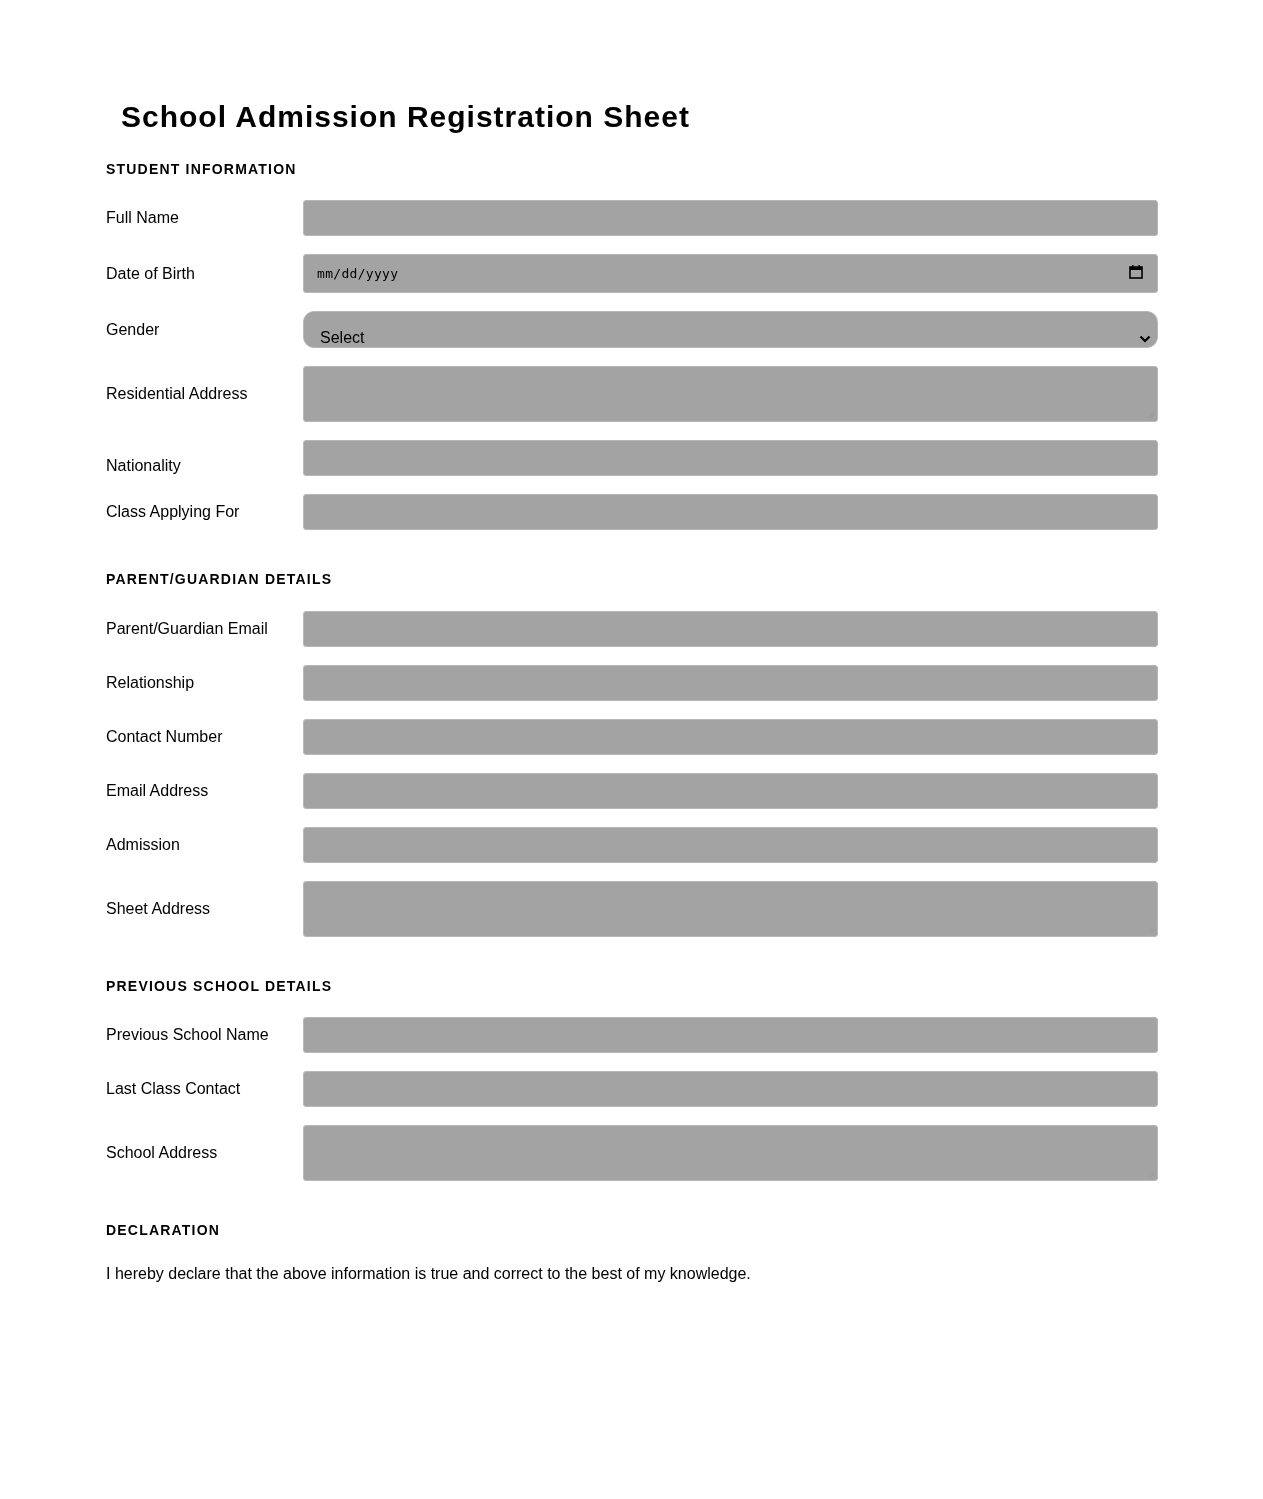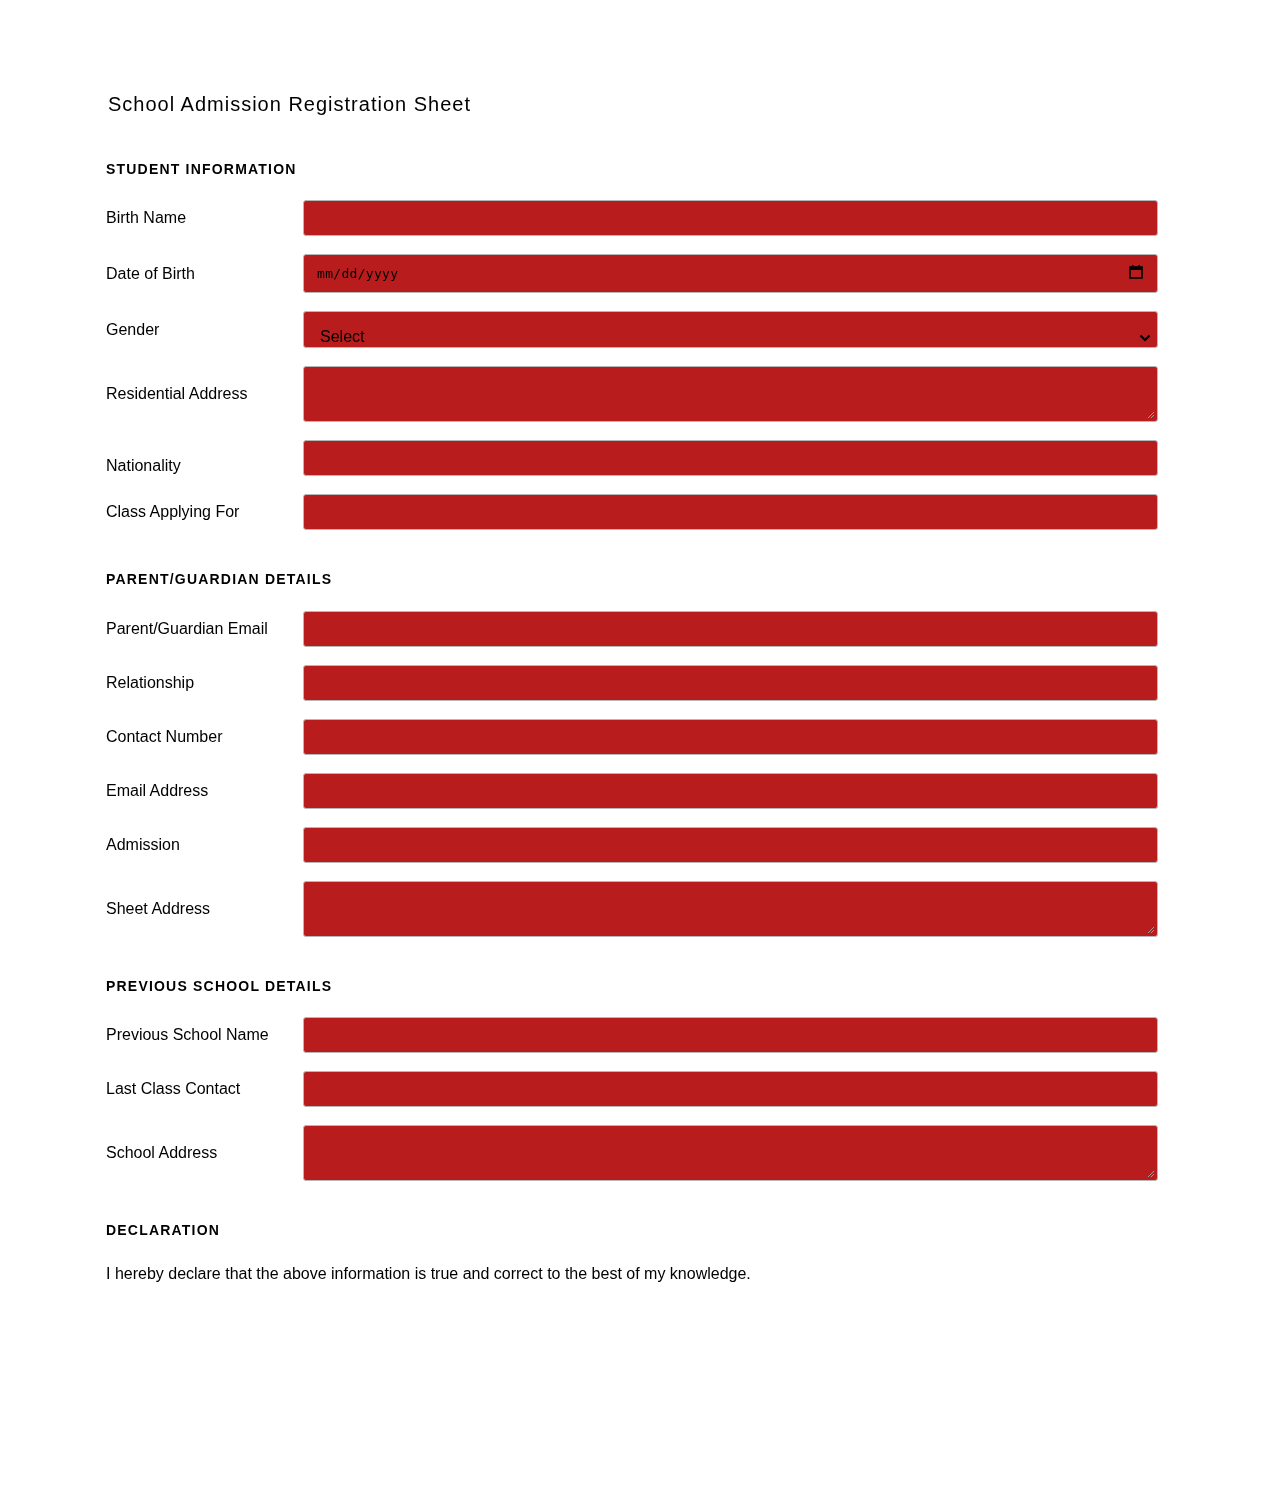--- a/index.html
+++ b/index.html
@@ -5,54 +5,54 @@
     html, body { margin: 0; padding: 0; background: #ffffff; }
     body {
       width: 1263px; height: 1499px;
       font-family: "Liberation Sans", sans-serif;
       color: #000;
       position: relative;
     }
     .page { position: absolute; left: 106px; top: 0; width: 1052px; }
     .title {
       position: absolute; top: 87px; left: 0;
-      font-size: 20px; font-weight: normal; letter-spacing: 1px; margin: 2px; line-height: 30px;
+      font-size: 30px; font-weight: bold; letter-spacing: 1px; margin: 15px; line-height: 30px;
     }
     .section-title {
       position: absolute; left: 0;
       font-size: 14px; font-weight: bold; letter-spacing: 1.2px; margin: 0; line-height: 22px;
     }
     .row { position: absolute; left: 0; width: 1052px; }
     .label {
       position: absolute; left: 0; font-size: 16px; line-height: 20px;
     }
     .field {
       position: absolute; left: 197px; width: 855px; box-sizing: border-box;
-      border: 1px solid #b7b7b7; border-radius: 3px; background: #b91c1c;
+      border: 1px solid #b7b7b7; border-radius: 3px; background: #a3a3a3;
       font-family: "Liberation Sans", sans-serif; font-size: 16px; color: #000;
       padding: 0 12px; margin: 0; outline: none;
     }
     .field.text { height: 36px; }
     .field.date { height: 39px; display: flex; align-items: center; justify-content: space-between; padding: 0 14px 0 13px; }
     .date-text { font-family: "DejaVu Sans Mono", monospace; font-size: 13px; letter-spacing: 0.3px; }
-    .field.select { height: 37px; display: flex; justify-content: space-between; padding: 16px 6px 0 16px; }
+    .field.select { height: 37px; display: flex; align-items: center; justify-content: space-between; padding: 16px 6px 0 16px; border-radius: 11px; }
     .field.area { height: 56px; resize: none; }
     .resize-grip { position: absolute; right: 2px; bottom: 2px; width: 8px; height: 8px; }
     .declaration { position: absolute; left: 0; top: 1264px; font-size: 16px; line-height: 20px; margin: 0; }
   </style>
 </head>
 <body>
 
 <div class="page">
   <h1 class="title">School Admission Registration Sheet</h1>
 
   <h2 class="section-title" style="top:158px">STUDENT INFORMATION</h2>
 
   <div class="row" style="top:200px">
-    <span class="label" style="top:8px">Birth Name</span>
+    <span class="label" style="top:8px">Full Name</span>
     <input class="field text" type="text" style="">
   </div>
 
   <div class="row" style="top:254px">
     <span class="label" style="top:10px">Date of Birth</span>
     <div class="field date">
       <span class="date-text">mm/dd/yyyy</span>
       <span>
         <svg width="14" height="15" viewBox="0 0 14 15">
           <rect x="1" y="3" width="12" height="11" fill="none" stroke="#000" stroke-width="1.6"></rect>

